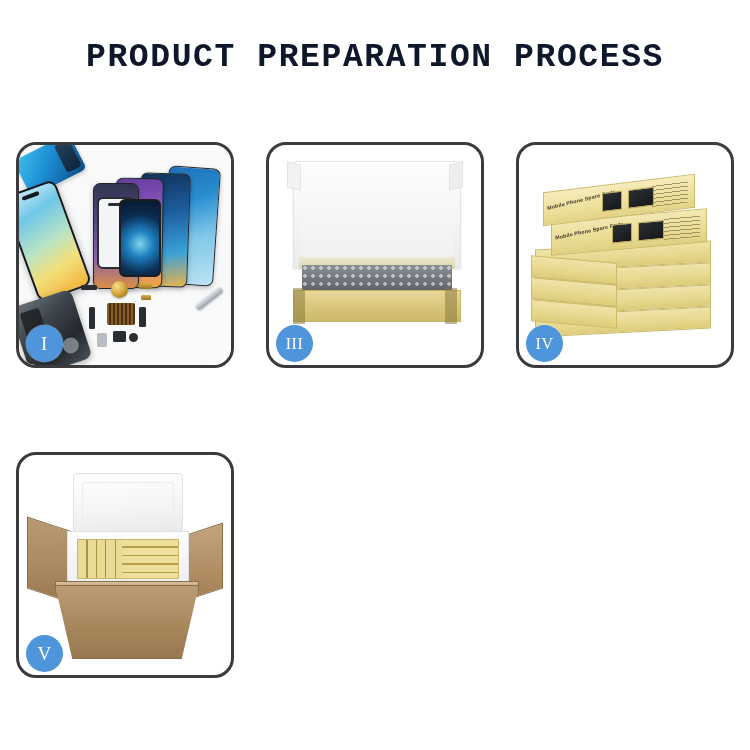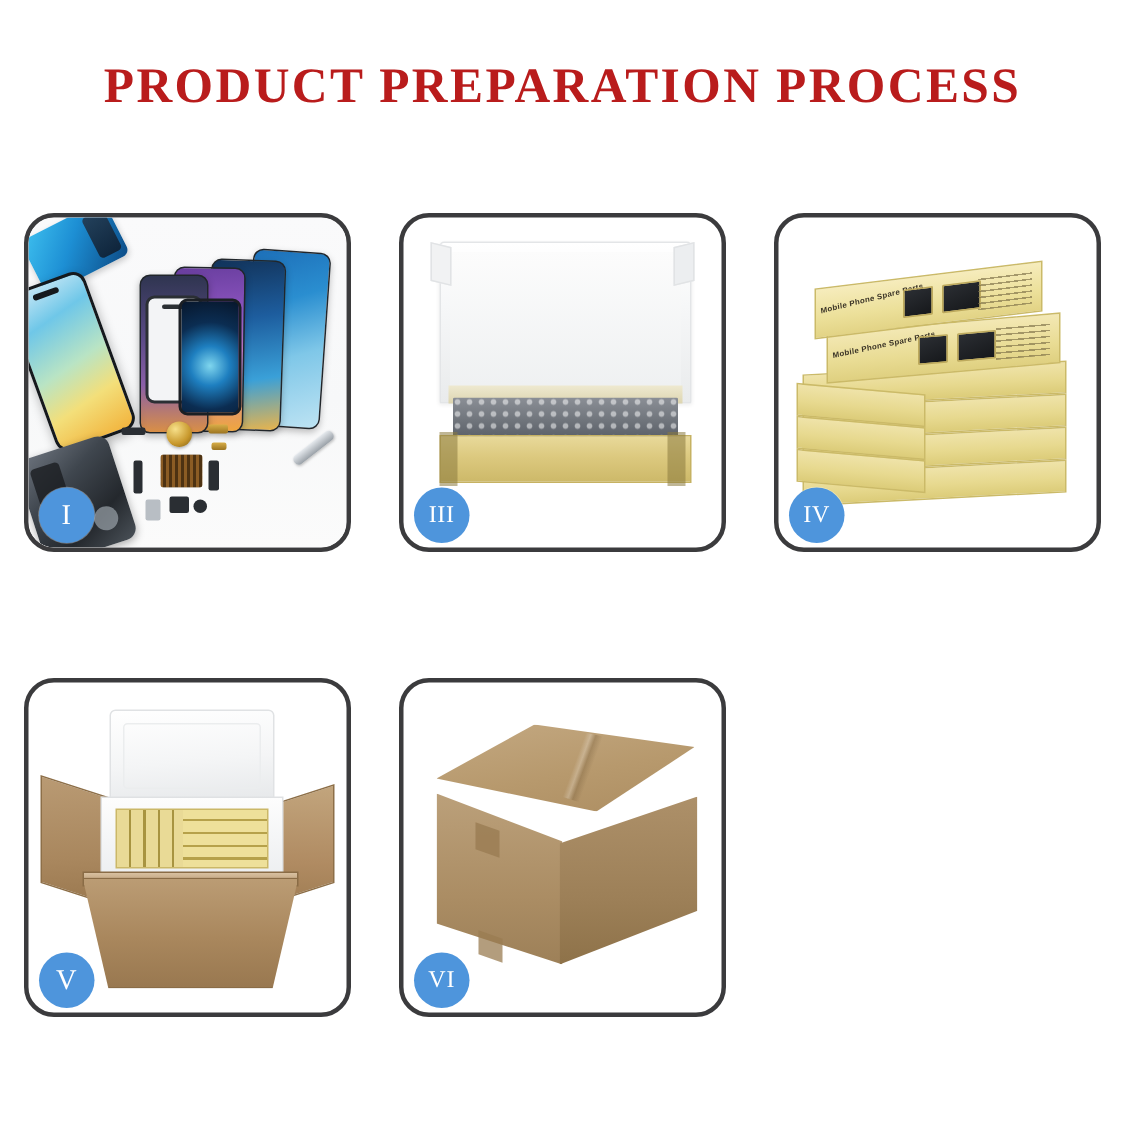--- a/index.html
+++ b/index.html
@@ -10,22 +10,22 @@
     overflow: hidden;
     position: relative;
   }
 
   
   #header { width: 750px; padding-top: 40px; text-align: center; }
   #page-title {
     font-size: 33px;
     font-weight: 700;
     letter-spacing: 1.6px;
-    color: #b91c1c;
-    font-family: Liberation Serif, serif;
+    color: #0f172a;
+    font-family: Liberation Mono, monospace;
     line-height: 1.1;
   }
   #page-subtitle {
     font-size: 14.5px;
     color: #232323;
     margin-top: 12px;
     letter-spacing: 0.15px;
   }
 
   
@@ -356,25 +356,14 @@
       <div class="v-flapR"></div>
       <div class="v-foam-lid"></div>
       <div class="v-foam-box"></div>
       <div class="v-cont"></div>
       <div class="v-rim"></div>
       <div class="v-body"></div>
     </div>
     <div class="badge">V</div>
   </div>
 
-  <div class="card c6">
-    <div class="card-photo">
-      <div class="k-top"></div>
-      <div class="k-seam"></div>
-      <div class="k-left"></div>
-      <div class="k-right"></div>
-      <div class="k-tape1"></div>
-      <div class="k-tape2"></div>
-    </div>
-    <div class="badge wide">VI</div>
-  </div>
 
 </div>
 
 </body></html>

